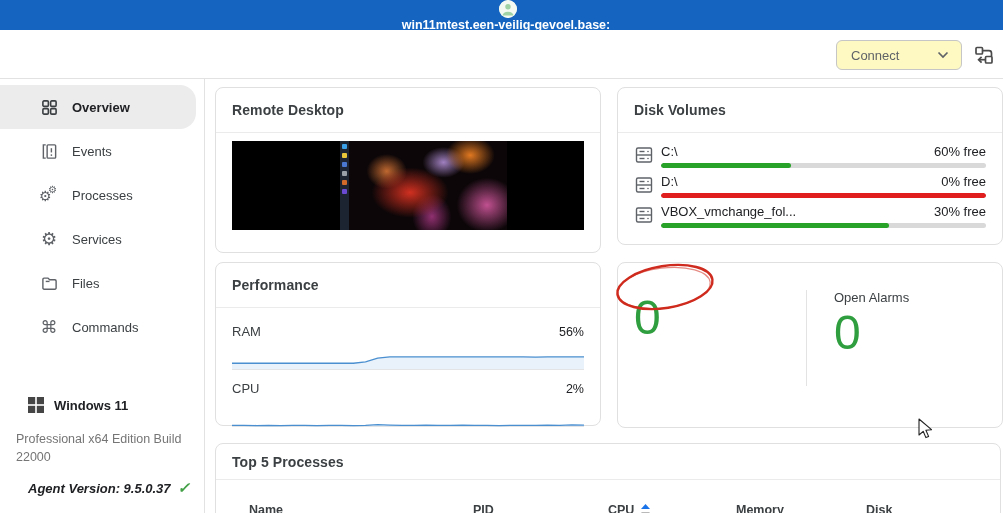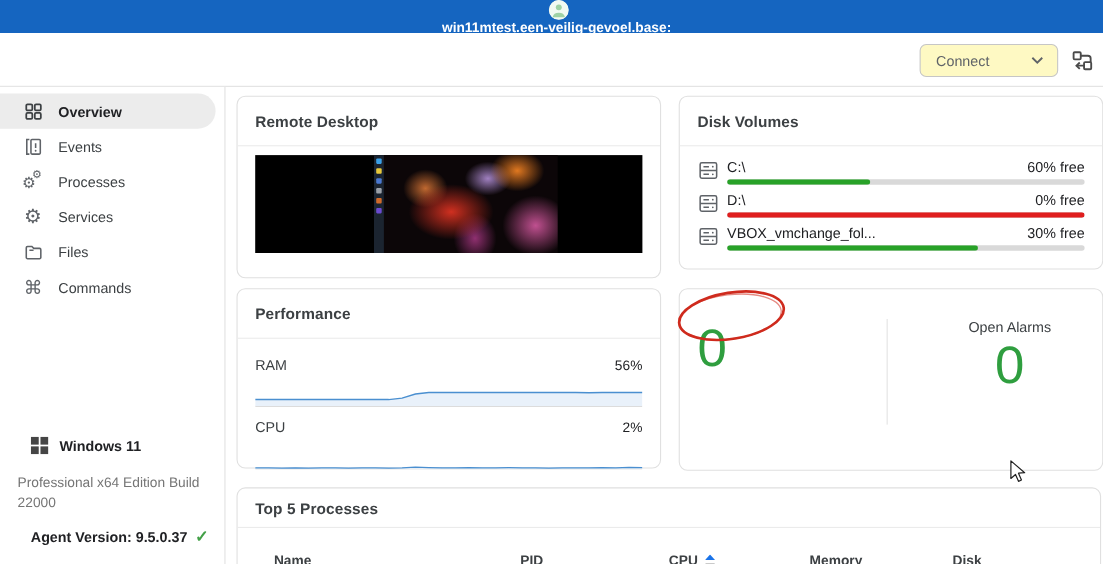--- a/index.html
+++ b/index.html
@@ -26,35 +26,35 @@
                background:#fef9c3;cursor:pointer;}
   .connect-btn span{color:#5f6368;font-size:13px;margin-left:14px;flex:1;}
   .connect-btn svg{margin-right:12px;}
   .takeover-btn{position:absolute;left:972px;top:13px;width:24px;height:24px;display:flex;
                 align-items:center;justify-content:center;cursor:pointer;}
 
   
   .sidebar{position:absolute;left:0;top:79px;width:205px;height:434px;background:#fff;
            border-right:1px solid #e2e2e2;box-sizing:border-box;}
   .nav{padding-top:6px;}
-  .nav-item{height:32px;display:flex;align-items:center;padding-left:20px;cursor:pointer;}
+  .nav-item{height:44px;display:flex;align-items:center;padding-left:39px;cursor:pointer;}
   .nav-item .nico{width:20px;height:20px;display:flex;align-items:center;justify-content:center;
                   color:#5f6368;flex:0 0 auto;}
   .nav-item .nlabel{margin-left:13px;font-size:13px;color:#3c4043;}
   .nav-item.selected{background:#ececec;width:196px;box-sizing:border-box;border-radius:0 16px 16px 0;}
   .nav-item.selected .nlabel{font-weight:bold;color:#202124;}
   .glyph{font-size:16px;line-height:1;color:#5f6368;}
   .glyph-small{font-size:10px;line-height:1;color:#5f6368;position:absolute;}
 
   .os-block{position:absolute;left:0;top:318px;width:204px;}
   .os-row{display:flex;align-items:center;padding-left:28px;}
   .os-name{font-size:13px;font-weight:bold;color:#202124;margin-left:10px;}
   .os-edition{padding-left:16px;margin-top:17px;font-size:12.5px;color:#757575;line-height:18px;}
   .agent-row{padding-left:28px;margin-top:13px;font-size:13px;font-weight:bold;color:#202124;
-             display:flex;align-items:center;}
+             display:flex;align-items:center;font-style:italic;}
   .agent-check{color:#43a047;font-weight:bold;font-size:15px;margin-left:7px;}
 
   
   .card{position:absolute;background:#fff;border:1px solid #e0e0e0;border-radius:8px;
         box-sizing:border-box;}
   .card-header{height:44px;display:flex;align-items:center;padding:0 16px;
                border-bottom:1px solid #ebebeb;}
   .card-title{font-size:14px;font-weight:bold;color:#3c4043;letter-spacing:.1px;}
   .card-remote{left:215px;top:87px;width:386px;height:166px;}
   .card-disk{left:617px;top:87px;width:386px;height:158px;}
@@ -93,21 +93,21 @@
   .perf-line{display:flex;align-items:baseline;margin-top:16px;justify-content:center;}
   .perf-label{font-size:13px;color:#3c4043;flex:1;}
   .perf-value{font-size:12.5px;color:#202124;}
   .sparkline{display:block;width:100%;height:24px;margin-top:7px;}
 
   
   .details-link{margin-left:auto;font-size:13.5px;color:#1a73e8;cursor:pointer;}
   .alert-body{display:flex;padding-top:27px;}
   .alert-col1{width:188px;box-sizing:border-box;padding-left:16px;}
   .alert-vdiv{width:1px;background:#e3e3e3;height:96px;}
-  .alert-col2{flex:1;padding-left:27px;text-align:center;}
+  .alert-col2{flex:1;padding-left:27px;}
   .alert-label{font-size:13px;color:#3c4043;}
   .alert-zero{font-size:48px;color:#2f9e3f;margin-top:4px;line-height:1;}
 
   
   .proc-cols{position:relative;height:40px;margin-top:23px;}
   .proc-col{position:absolute;top:0;font-size:12.5px;font-weight:bold;color:#3c4043;cursor:pointer;}
   .pc-name{left:33px;}  .pc-pid{left:257px;}  .pc-cpu{left:392px;display:flex;align-items:center;}
   .pc-mem{left:520px;}  .pc-disk{left:650px;}
   .sort-icon{margin-left:7px;display:inline-block;}
 

